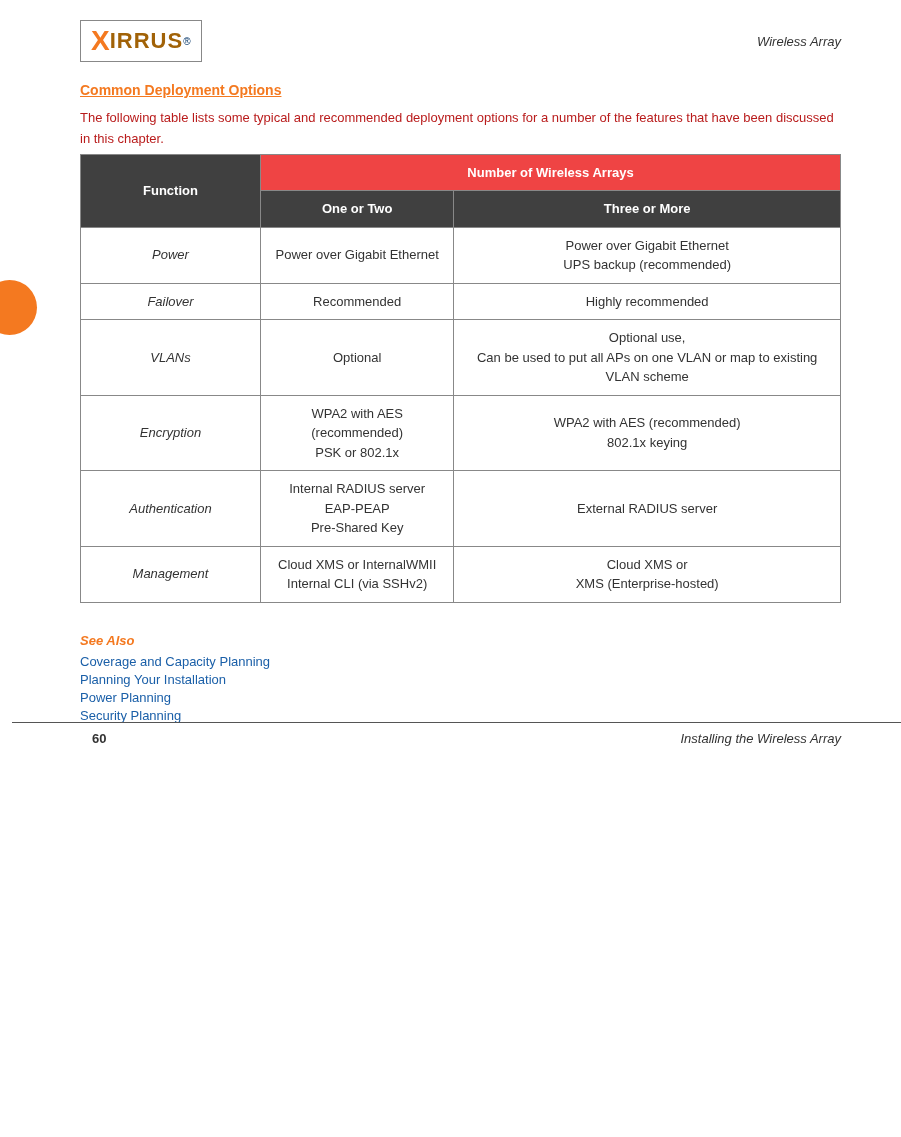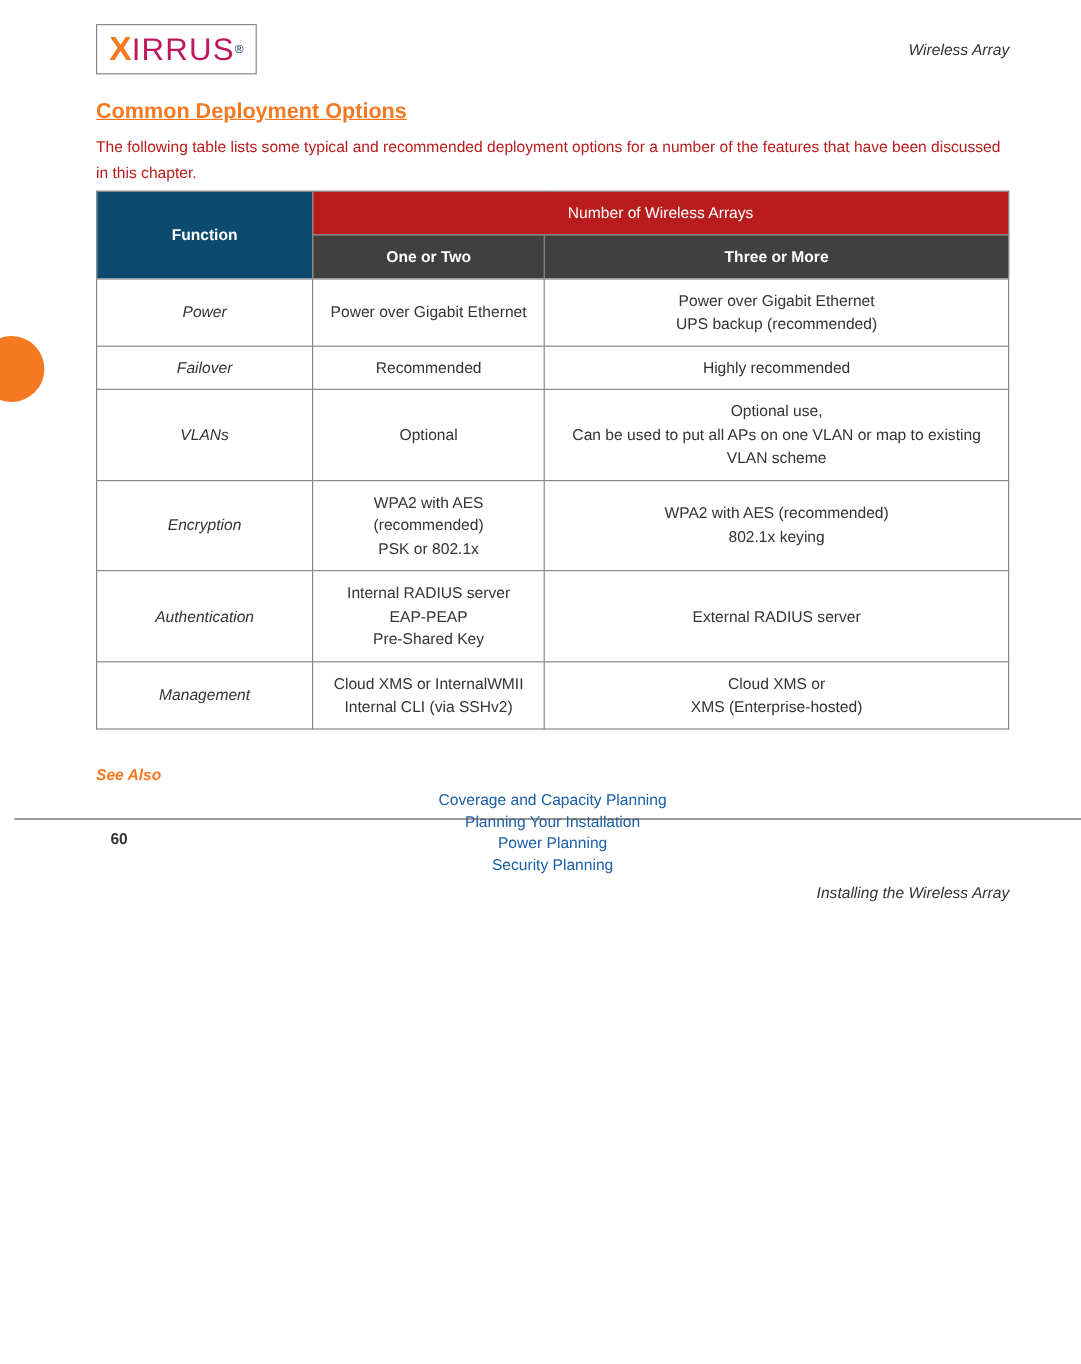--- a/index.html
+++ b/index.html
@@ -38,23 +38,23 @@
       border-bottom: none;
     }
 
     .logo-x {
       color: #F47920;
       font-size: 28px;
       font-weight: 900;
     }
 
     .logo-irrus {
-      color: #be185d;
-      font-size: 26px;
-      font-weight: normal;
+      color: #a16207;
+      font-size: 22px;
+      font-weight: bold;
       letter-spacing: 1px;
     }
 
     .logo-r-small {
       font-size: 10px;
       vertical-align: super;
       color: #003366;
     }
 
     .logo-box {
@@ -66,21 +66,21 @@
 
     .header-right {
       font-size: 13px;
       font-style: italic;
       color: #333;
     }
 
     .section-title {
       color: #F47920;
       font-weight: bold;
-      font-size: 18px;
+      font-size: 14px;
       margin-bottom: 10px;
       text-decoration: underline;
     }
 
     .intro-text {
       font-size: 13px;
       line-height: 1.6;
       margin-bottom: 4px;
       color: #b91c1c;
     }
@@ -96,31 +96,31 @@
     .deployment-table td, .deployment-table th {
       border: 1px solid #888;
       padding: 8px 12px;
       text-align: center;
       vertical-align: middle;
       font-size: 13px;
       line-height: 1.5;
     }
 
     .th-function {
-      background: #0c4a6e;
+      background: #404040;
       color: #fff;
       font-weight: bold;
       font-size: 14px;
       width: 180px;
     }
 
     .th-number {
-      background: #b91c1c;
+      background: #ef4444;
       color: #fff;
-      font-weight: normal;
+      font-weight: bold;
       font-size: 14px;
       text-align: center;
     }
 
     .th-sub {
       background: #404040;
       color: #fff;
       font-weight: bold;
       font-size: 14px;
     }
@@ -149,21 +149,20 @@
       font-size: 13px;
       margin-bottom: 6px;
     }
 
     .see-also-link {
       color: #1a5fa8;
       font-size: 13px;
       display: block;
       margin-bottom: 3px;
       text-decoration: none;
-      text-align: center;
     }
 
     
     .footer {
       position: absolute;
       bottom: 20px;
       left: 12px;
       right: 0;
       display: flex;
       justify-content: space-between;
@@ -172,21 +171,20 @@
       font-size: 13px;
       color: #333;
     }
 
     .footer-left {
       font-weight: bold;
     }
 
     .footer-right {
       font-style: italic;
-      margin-top: 45px;
     }
   </style>
 </head>
 <body>
 
 <div class="page">
 
   <div class="left-decoration"></div>
 
   <div class="header">

